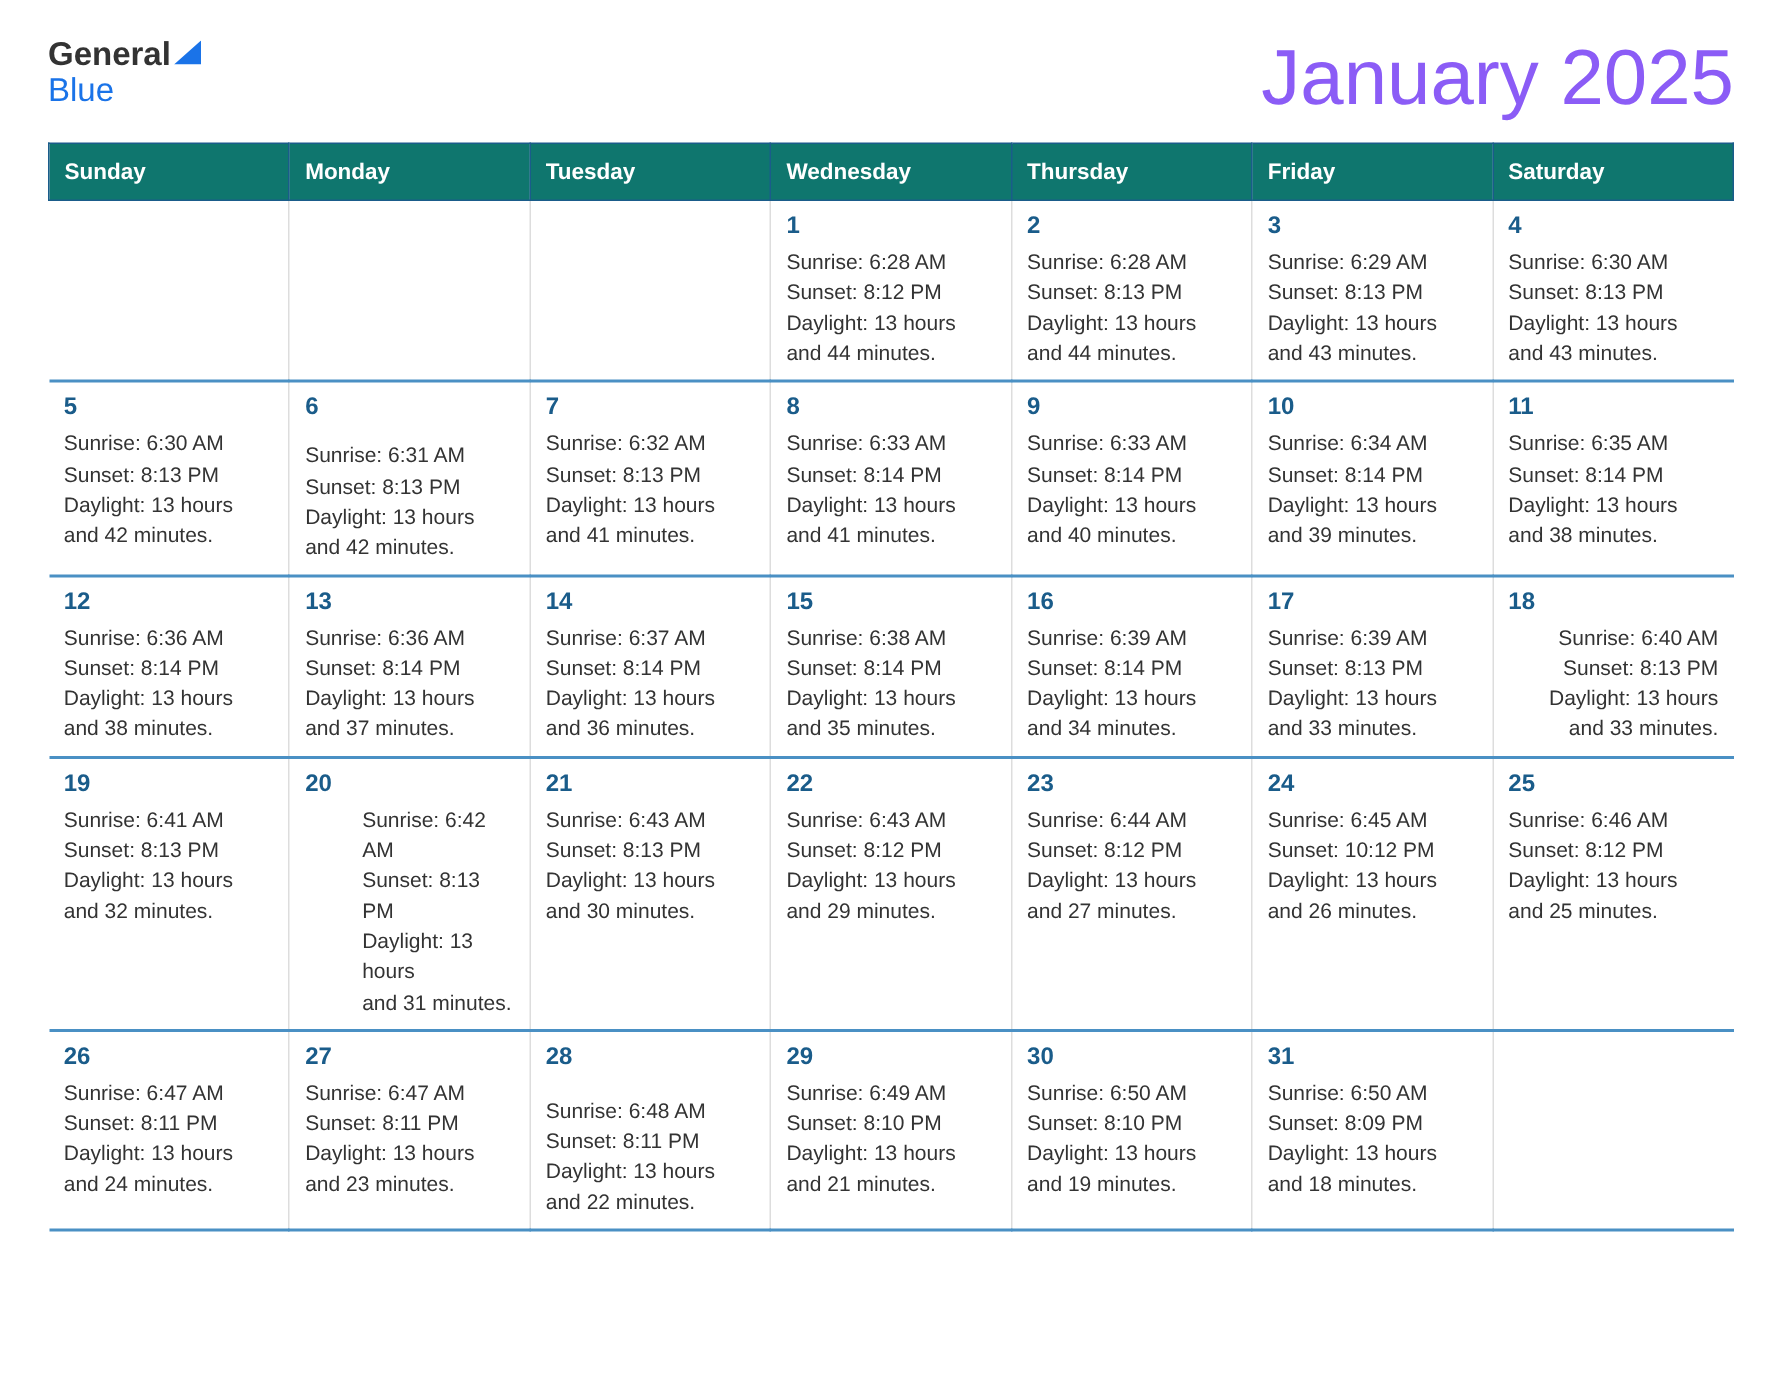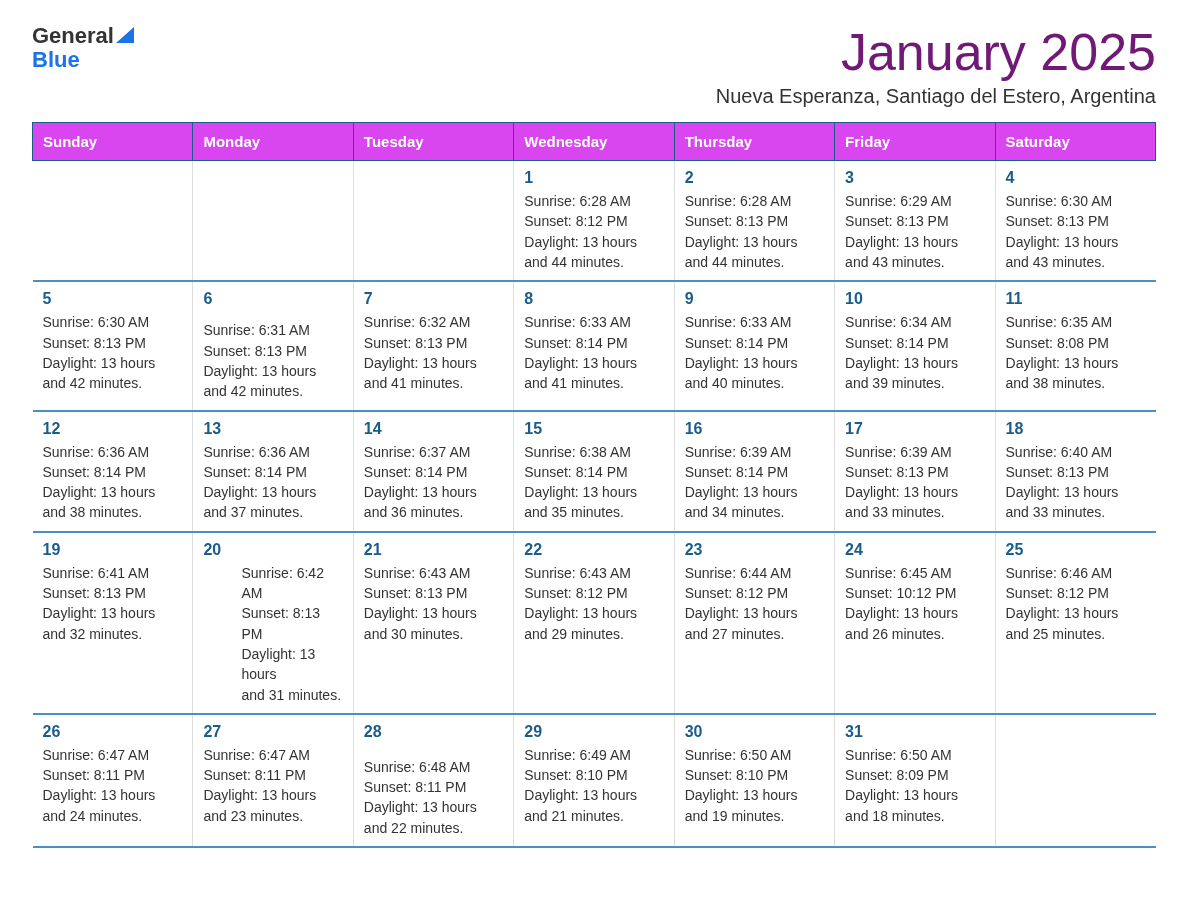--- a/index.html
+++ b/index.html
@@ -27,35 +27,35 @@
       font-weight: bold;
       color: #333;
       line-height: 1.1;
     }
     .title-block {
       text-align: right;
     }
     .main-title {
       font-size: 52px;
       font-weight: normal;
-      color: #701a75;
+      color: #8b5cf6;
       line-height: 1.1;
     }
     .subtitle {
       font-size: 20px;
       color: #333;
       margin-top: 4px;
     }
     .calendar {
       width: 100%;
       border-collapse: collapse;
       margin-top: 14px;
     }
     .calendar thead tr {
-      background-color: #d946ef;
+      background-color: #0f766e;
     }
     .calendar thead th {
       color: #fff;
       padding: 10px 10px;
       font-size: 15px;
       font-weight: bold;
       text-align: left;
       border: 1px solid #1a5c8a;
     }
     .calendar tbody tr {
@@ -96,25 +96,24 @@
 <div class="header-row">
   <div class="logo">
     <div style="display:flex; align-items:center;justify-content:center;">
       <span class="logo-text">General</span>
       <span style="display:inline-block; margin-left:2px; margin-top:2px;">
         <svg width="18" height="16" viewBox="0 0 18 16">
           <polygon points="0,16 18,16 18,0" fill="#1a73e8"></polygon>
         </svg>
       </span>
     </div>
-    <span class="logo-text blue" style="color:#1a73e8; font-size:22px; font-weight:bold;">Blue</span>
+    <span class="logo-text blue" style="color:#1a73e8; font-size:22px; font-weight:normal;">Blue</span>
   </div>
   <div class="title-block">
     <div class="main-title">January 2025</div>
-    <div class="subtitle">Nueva Esperanza, Santiago del Estero, Argentina</div>
   </div>
 </div>
 
 <table class="calendar">
   <thead>
     <tr>
     <th>Sunday</th>
         <th>Monday</th>
         <th>Tuesday</th>
         <th>Wednesday</th>
@@ -196,21 +195,21 @@
         <td>
           <span class="day-number">10</span>
           <div class="day-info" style="white-space: pre-line;">Sunrise: 6:34 AM
 Sunset: 8:14 PM
 Daylight: 13 hours
 and 39 minutes.</div>
         </td>
         <td>
           <span class="day-number">11</span>
           <div class="day-info" style="white-space: pre-line;">Sunrise: 6:35 AM
-Sunset: 8:08 PM
+Sunset: 8:14 PM
 Daylight: 13 hours
 and 38 minutes.</div>
         </td>
       </tr>
       <tr>
         <td>
           <span class="day-number">12</span>
           <div class="day-info" style="white-space: pre-line;">Sunrise: 6:36 AM
 Sunset: 8:14 PM
 Daylight: 13 hours
@@ -246,21 +245,21 @@
         </td>
         <td>
           <span class="day-number">17</span>
           <div class="day-info" style="white-space: pre-line;">Sunrise: 6:39 AM
 Sunset: 8:13 PM
 Daylight: 13 hours
 and 33 minutes.</div>
         </td>
         <td>
           <span class="day-number">18</span>
-          <div class="day-info" style="white-space: pre-line;">Sunrise: 6:40 AM
+          <div class="day-info" style="white-space: pre-line; text-align: right;">Sunrise: 6:40 AM
 Sunset: 8:13 PM
 Daylight: 13 hours
 and 33 minutes.</div>
         </td>
       </tr>
       <tr>
         <td>
           <span class="day-number">19</span>
           <div class="day-info" style="white-space: pre-line;">Sunrise: 6:41 AM
 Sunset: 8:13 PM

